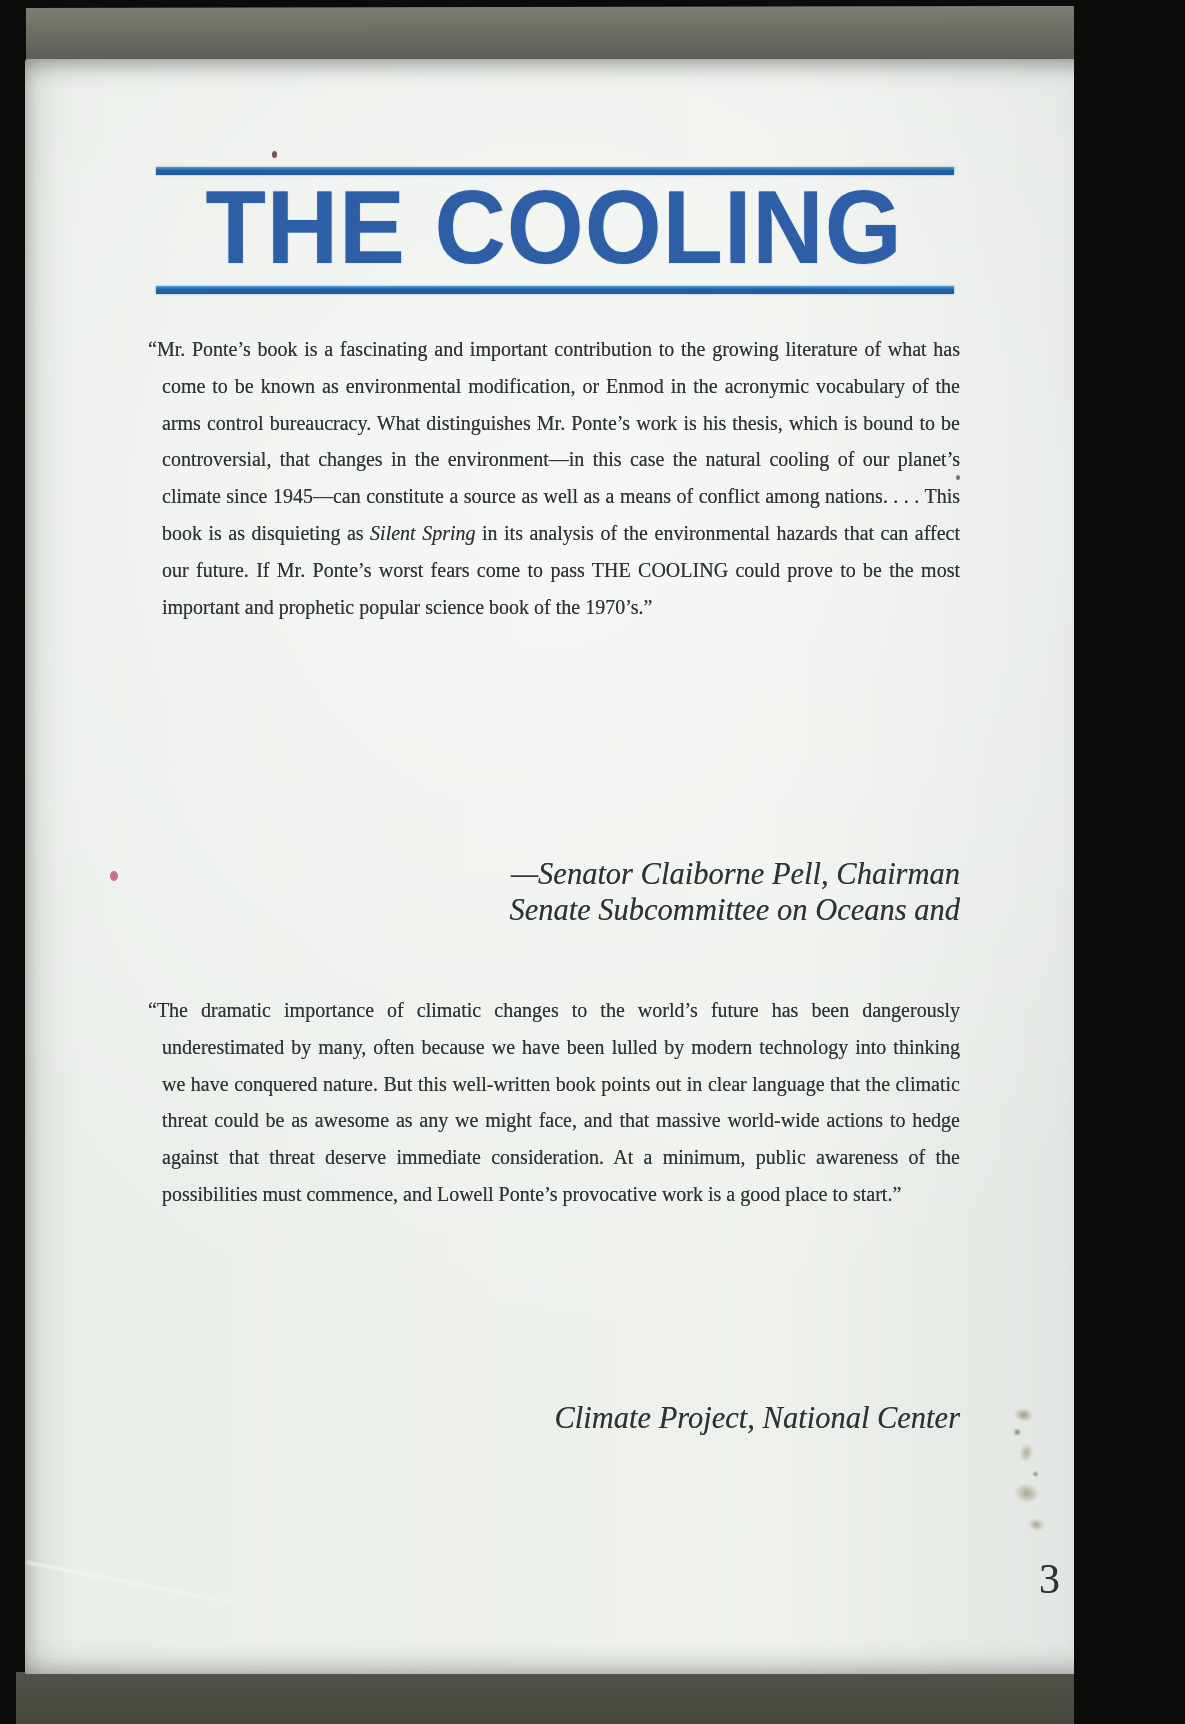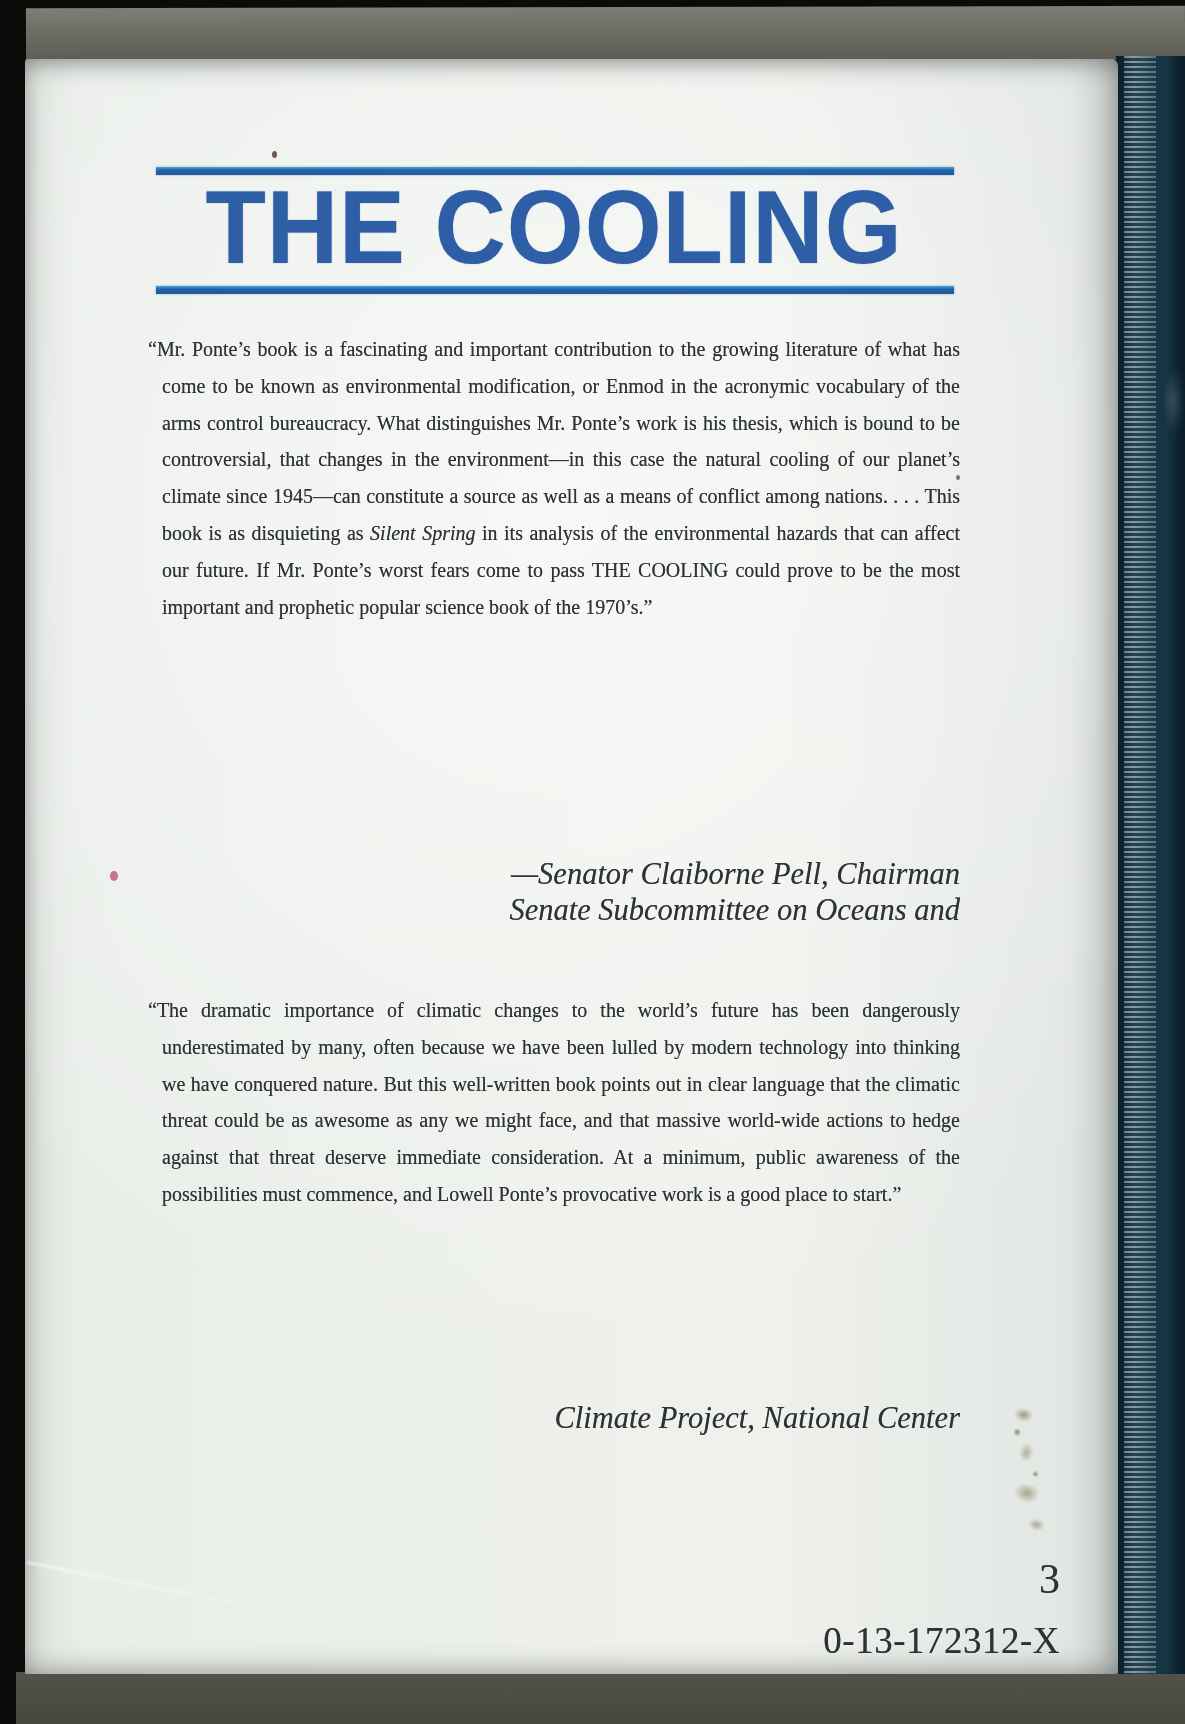--- a/index.html
+++ b/index.html
@@ -1,18 +1,18 @@
 <!DOCTYPE html>
 <html><head>
 <meta charset="utf-8">
 <style>
   * { margin:0; padding:0; box-sizing:border-box; }
   html,body { background:#0b0b0a; }
   .scan {
-    position:relative; width:1185px; height:1724px;
+    position:relative; width:1074px; height:1724px;
     background:#0b0b0a; overflow:hidden;
     font-family:"Liberation Serif", serif;
   }
   .band-top {
     position:absolute; left:26px; top:7px; right:0; height:54px;
     background:linear-gradient(180deg,#7e7e76 0%,#6a6a62 55%,#5c5c54 100%);
     transform:rotate(-0.12deg);
   }
   .band-bottom {
     position:absolute; left:16px; top:1672px; right:0; height:52px;
@@ -144,21 +144,20 @@
       </div>
 
       <p class="quote q2">“The dramatic importance of climatic changes to the world’s future has been dangerously underestimated by many, often because we have been lulled by modern technology into thinking we have conquered nature. But this well-written book points out in clear language that the climatic threat could be as awesome as any we might face, and that massive world-wide actions to hedge against that threat deserve immediate consideration. At a minimum, public awareness of the possibilities must commence, and Lowell Ponte’s provocative work is a good place to start.”</p>
 
       <div class="attr a2">
         <div>Climate Project, National Center</div>
       </div>
     </div>
 
     <div class="pagenum">3</div>
-    <div class="isbn">0-13-172312-X</div>
 
     <div class="stain"></div>
     <div class="pink-dot"></div>
     <div class="speck1"></div>
     <div class="speck2"></div>
     <div class="crease"></div>
   </div>
 
 </div>
 

